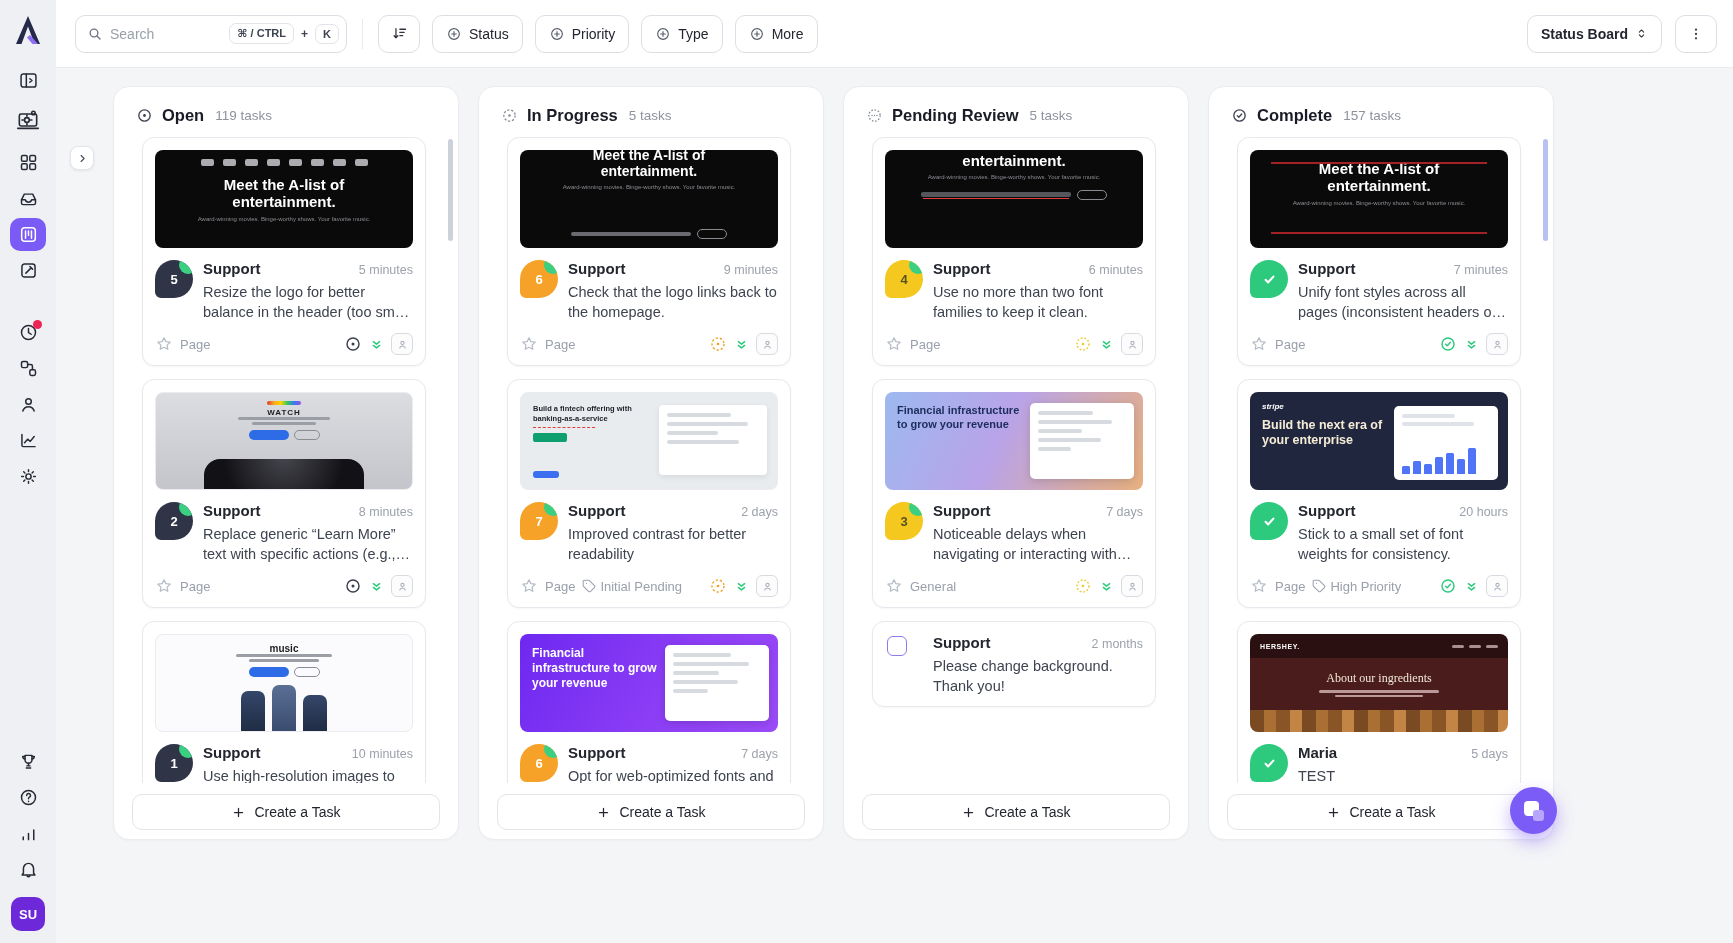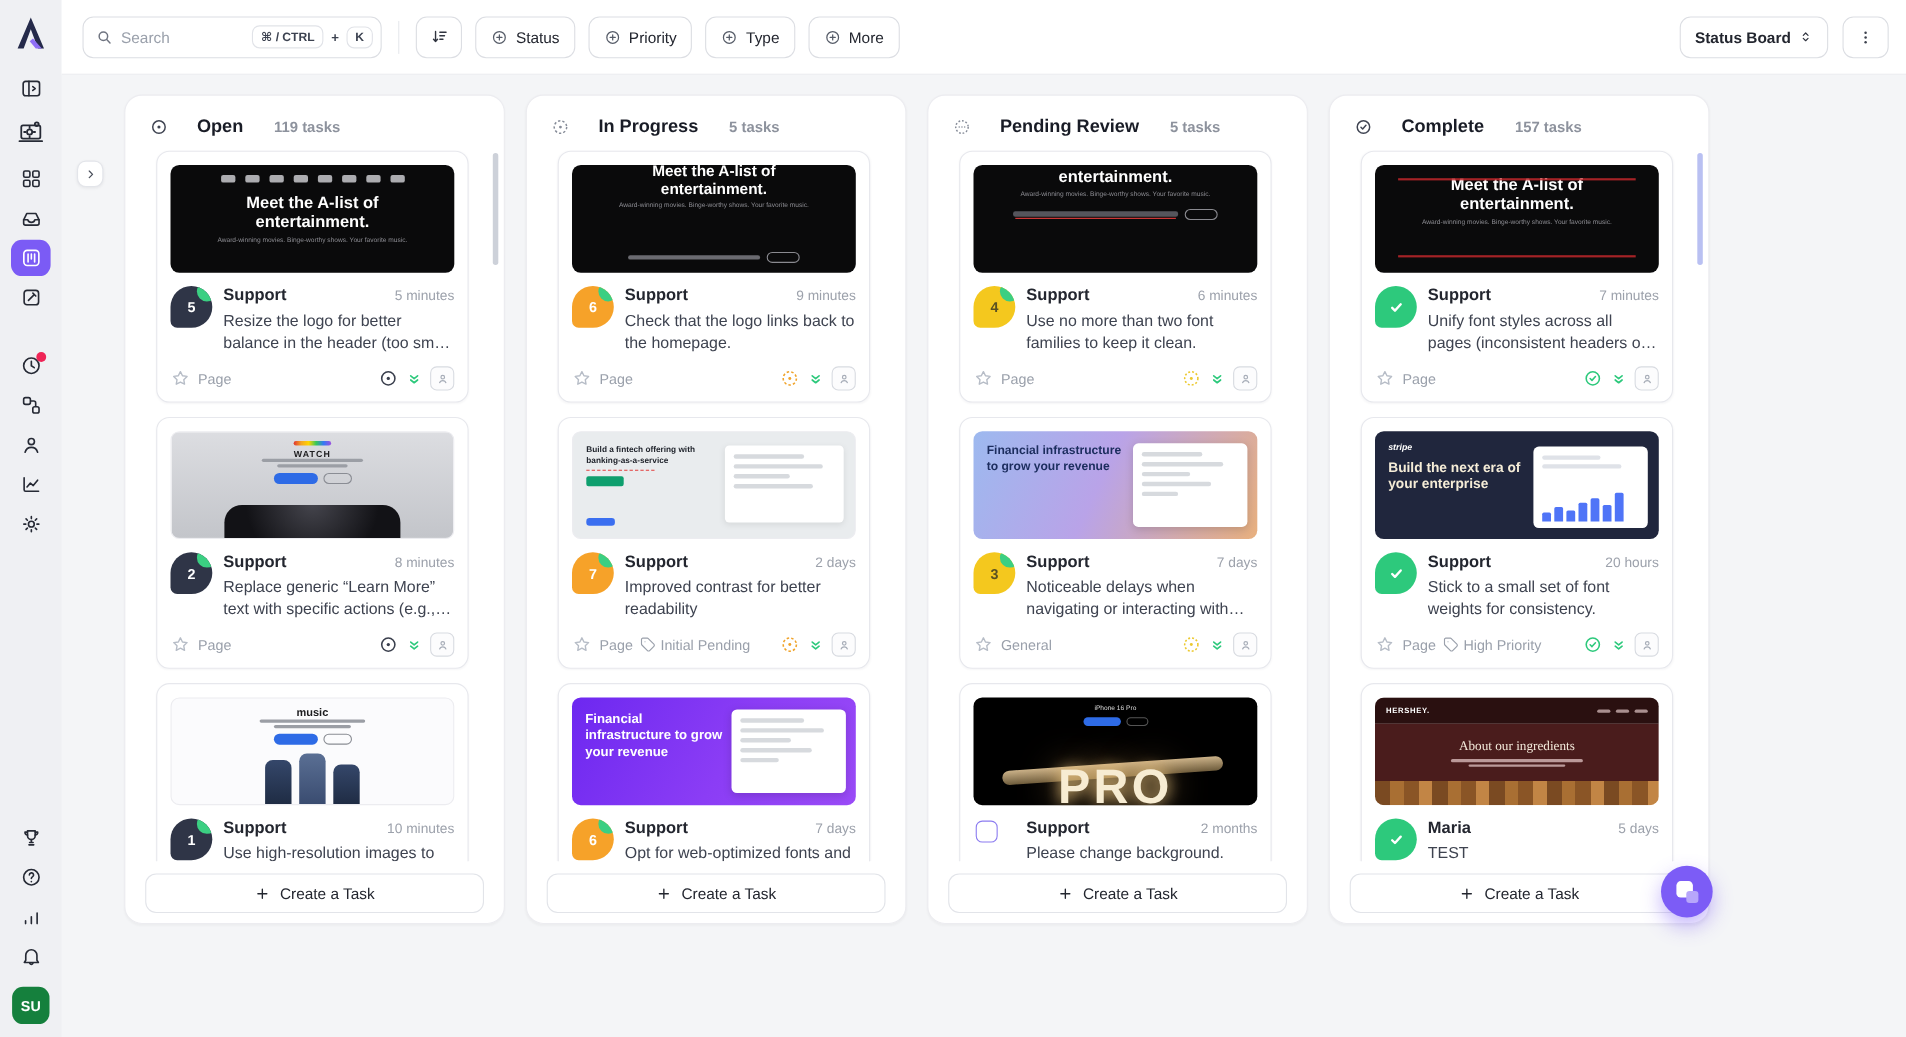--- a/index.html
+++ b/index.html
@@ -13,21 +13,21 @@
   .logo { width:36px; height:40px; display:flex; align-items:center; justify-content:center; margin-bottom:14px; }
   .nav-ic { width:36px; height:33px; display:flex; align-items:center; justify-content:center;
     border-radius:10px; cursor:pointer; position:relative; margin-bottom:3px; }
   .nav-ic svg { stroke:#262a35; }
   .nav-ic.big { height:40px; margin-bottom:6px; }
   .nav-ic.active { background:#7b5bf5; }
   .nav-ic.active svg { stroke:#ffffff; }
   .nav-gap { height:26px; }
   .red-dot { position:absolute; top:4px; right:4px; width:9px; height:9px; border-radius:50%; background:#ef2456; }
   .push { margin-top:auto; }
-  .avatar { width:34px; height:34px; border-radius:10px; background:#15803d; color:#fff; font-size:13px;
+  .avatar { width:34px; height:34px; border-radius:10px; background:#6d28d9; color:#fff; font-size:13px;
     font-weight:700; display:flex; align-items:center; justify-content:center; margin-top:8px; cursor:pointer; }
 
   
   .right { flex:1; display:flex; flex-direction:column; min-width:0; }
 
   
   .topbar { height:68px; background:#fff; border-bottom:1px solid #eaebef; display:flex; align-items:center;
     padding:0 16px 0 19px; gap:12px; flex:none; }
   .search { width:272px; height:38px; border:1px solid #dcdee3; border-radius:10px; display:flex;
     align-items:center; padding:0 7px 0 11px; gap:7px; background:#fff; }
@@ -44,23 +44,23 @@
   .tb-btn.square { width:42px; padding:0; }
   .tb-right { margin-left:auto; display:flex; align-items:center; gap:13px; }
   .tb-btn .lbl { font-weight:500; }
   .view-btn .lbl { font-weight:700; }
 
   
   .main { position:relative; flex:1; overflow:hidden; }
   .board { display:flex; gap:19px; padding:18px 0 0 57px; align-items:flex-start; }
   .column { width:346px; height:754px; background:#fff; border:1px solid #ececf0; border-radius:16px;
     display:flex; flex-direction:column; flex:none; box-shadow:0 1px 2px rgba(25,28,40,.03); }
-  .col-head { height:46px; display:flex; align-items:center; gap:26px; padding:16px 20px 6px 22px; flex:none; }
+  .col-head { height:46px; display:flex; align-items:center; gap:9px; padding:16px 20px 6px 22px; flex:none; }
   .col-title { font-size:16.5px; font-weight:700; color:#191c26; }
-  .col-count { font-size:13.5px; color:#8d929d; margin-left:2px;font-weight:bold; }
+  .col-count { font-size:13.5px; color:#8d929d; margin-left:2px; }
   .cards-vp { position:relative; height:650px; overflow:hidden; padding:4px 32px 0 28px; flex:none; }
   .scrollthumb { position:absolute; right:5px; top:6px; width:5px; height:102px; border-radius:3px; background:#cdd1d9; }
   .scrollthumb.blue { background:#b9c0f2; }
   .col-foot { padding:11px 18px 16px; }
   .create-btn { width:100%; height:36px; border:1px solid #e2e4e9; background:#fff; border-radius:10px;
     display:flex; align-items:center; justify-content:center; gap:8px; font-size:14px; color:#23262f;
     cursor:pointer; font-family:inherit; }
 
   
   .card { background:#fff; border:1px solid #e7e8ed; border-radius:12px; padding:12px 12px 10px;
@@ -803,31 +803,20 @@
                 <button class="assignee">
                     <svg width="13" height="13" viewBox="0 0 24 24" fill="none" stroke="#a7adb8" stroke-width="2">
                       <circle cx="12" cy="9" r="3"></circle>
                       <path d="M6.5 19c.8-2.8 2.9-4.2 5.5-4.2s4.7 1.4 5.5 4.2"></path>
                     </svg>
                   </button>
               </div>
             </article>
 
             <article class="card">
-              <div class="thumb img-iphone-pro">
-                <div class="ip-label">iPhone 16 Pro</div>
-                <div class="btn-row">
-                    <span class="pill-blue" style="width:34px;height:8px;"></span>
-                    <span class="pill-dark"></span>
-                  </div>
-                <div class="pro-wrap">
-                  <div class="phone-bar"></div>
-                  <div class="pro-text">PRO</div>
-                </div>
-              </div>
               <div class="card-body">
                 <span class="checkbox"></span>
                 <div class="card-main">
                   <div class="card-top">
                     <span class="card-title">Support</span>
                     <span class="card-time">2 months</span>
                   </div>
                   <p class="card-desc">Please change background. Thank you!</p>
                 </div>
               </div>

